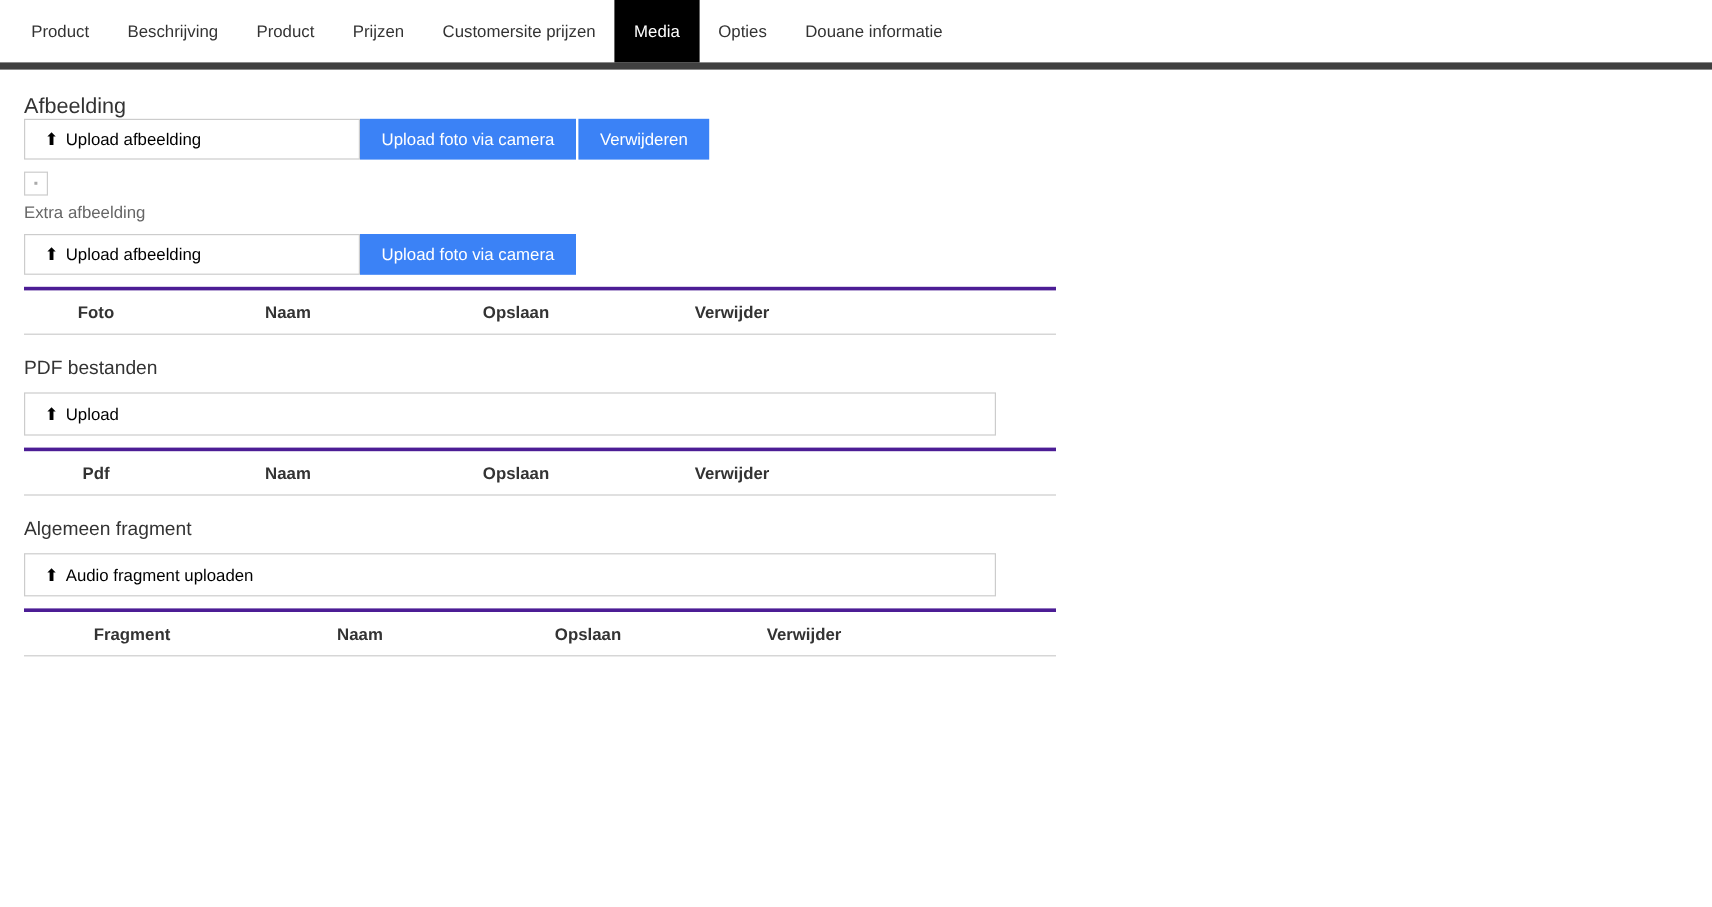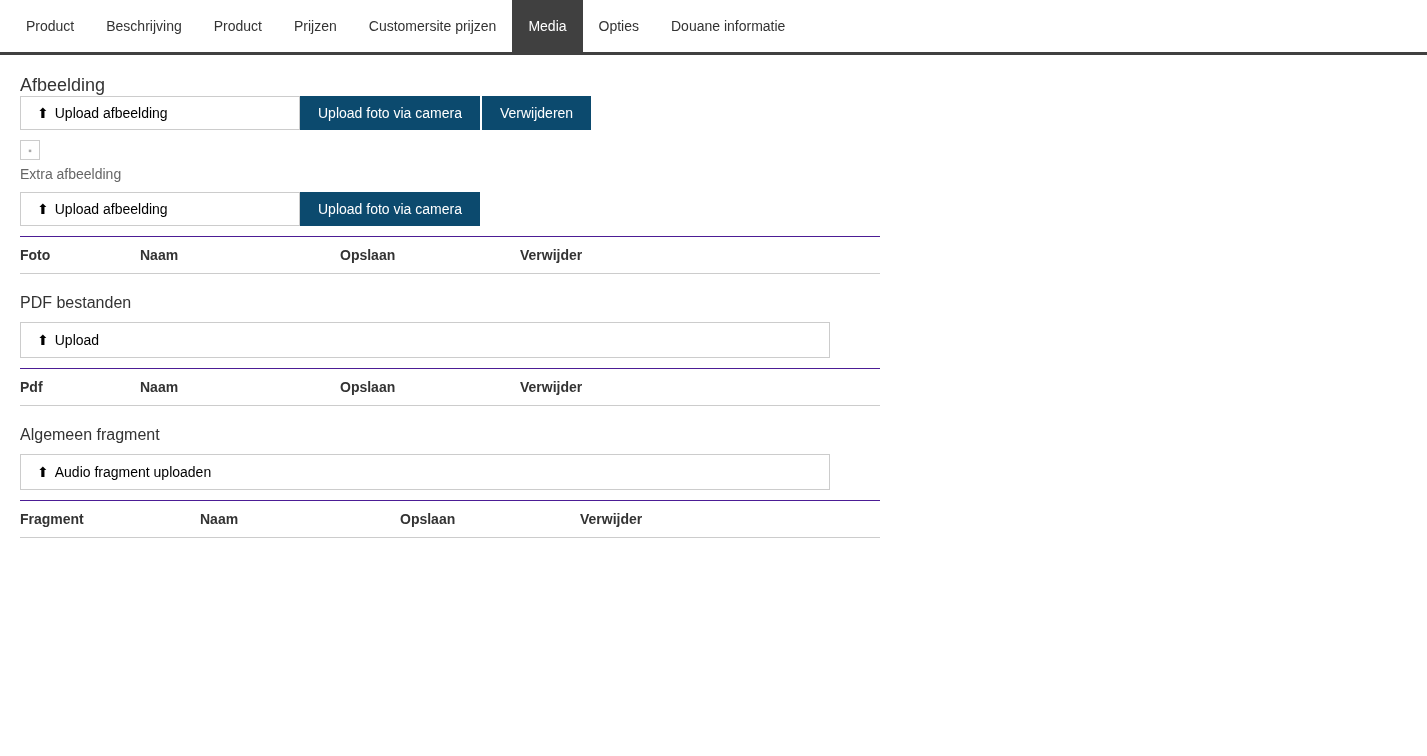--- a/index.html
+++ b/index.html
@@ -7,35 +7,35 @@
       font-family: Arial, sans-serif;
       font-size: 14px;
       background: #fff;
       color: #333;
     }
 
     
     .tab-nav {
       display: flex;
       align-items: center;
-      border-bottom: 3px solid #404040;
+      border-bottom: 6px solid #404040;
       padding: 0 10px;
       background: #fff;
       flex-wrap: wrap;
     }
     .tab-item {
       padding: 18px 16px;
       cursor: pointer;
       color: #333;
       font-size: 14px;
       white-space: nowrap;
       text-decoration: none;
     }
     .tab-item.active {
-      background: #404040;
+      background: #000000;
       color: #fff;
       border-radius: 0;
       text-align: right;
     }
 
     
     .content {
       padding: 20px 20px;
       max-width: 900px;
     }
@@ -73,21 +73,21 @@
       align-items: center;
       gap: 6px;
       min-width: 280px;
     }
 
     .upload-btn .upload-icon {
       font-size: 14px;
     }
 
     .btn-dark {
-      background: #0c4a6e;
+      background: #3b82f6;
       color: #fff;
       border: none;
       padding: 9px 18px;
       cursor: pointer;
       font-size: 14px;
       white-space: nowrap;
     }
 
     .small-image-placeholder {
       width: 20px;
@@ -104,25 +104,26 @@
     .subsection-label {
       font-size: 14px;
       color: #666;
       margin-bottom: 10px;
       margin-top: 4px;
     }
 
     
     .table-header {
       display: grid;
-      border-top: 1px solid #4c1d95;
+      border-top: 3px solid #4c1d95;
       border-bottom: 1px solid #ccc;
       padding: 10px 0;
       margin-bottom: 14px;
       margin-top: 10px;
+      text-align: center;
     }
     .table-header-foto {
       grid-template-columns: 120px 200px 180px 180px;
     }
     .table-header-pdf {
       grid-template-columns: 120px 200px 180px 180px;
     }
     .table-header-fragment {
       grid-template-columns: 180px 200px 180px 180px;
     }

